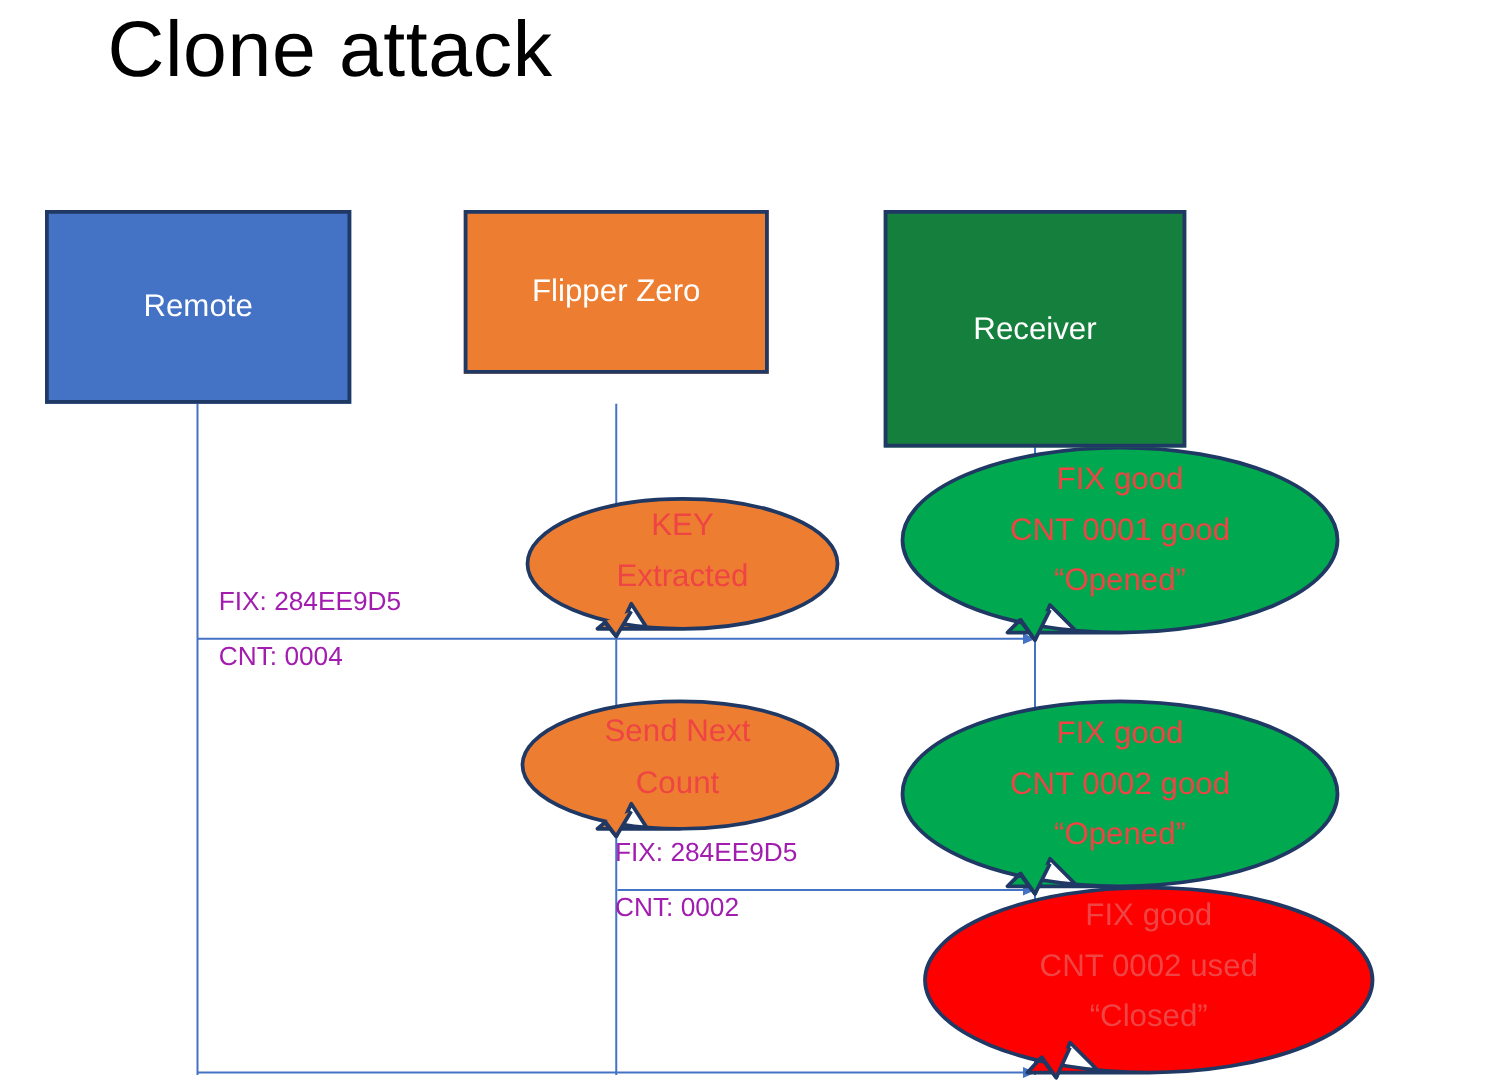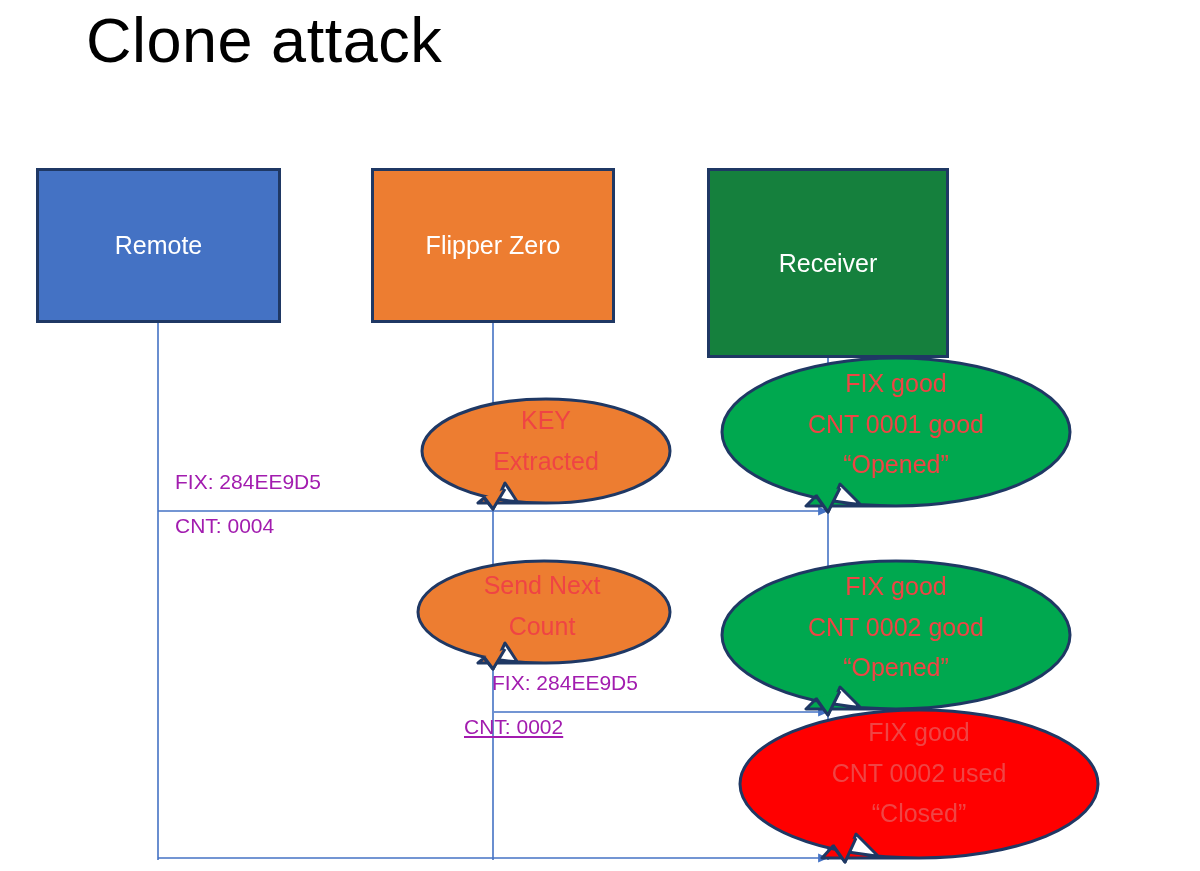--- a/index.html
+++ b/index.html
@@ -39,34 +39,34 @@
     box-sizing: border-box;
     border: 3px solid #1F3864;
     display: flex;
     align-items: center;
     justify-content: center;
     color: #ffffff;
     font-size: 25px;
     font-weight: 400;
   }
   #actor-remote  { left: 36px;  top: 168px; width: 245px; height: 155px; background: #4472C4; text-align: center; }
-  #actor-flipper { left: 371px; top: 168px; width: 244px; height: 155px; background: #ED7D31; }
+  #actor-flipper { left: 371px; top: 168px; width: 244px; height: 131px; background: #ED7D31; }
   #actor-receiver{ left: 707px; top: 168px; width: 242px; height: 190px; background: #15803d; }
 
   .msg-label {
     position: absolute;
     color: #a21caf;
     font-size: 21px;
     line-height: 1.0;
     white-space: nowrap;
   }
   #label-fix-1 { left: 175px; top: 471px; }
   #label-cnt-1 { left: 175px; top: 515px; }
   #label-fix-2 { left: 492px; top: 672px; }
-  #label-cnt-2 { left: 464px; top: 716px; text-decoration: underline; }
+  #label-cnt-2 { left: 492px; top: 716px; }
 
   .callout-text {
     position: absolute;
     color: #ef4444;
     font-size: 25px;
     line-height: 1.62;
     text-align: center;
     white-space: pre-line;
     pointer-events: none;
   }

